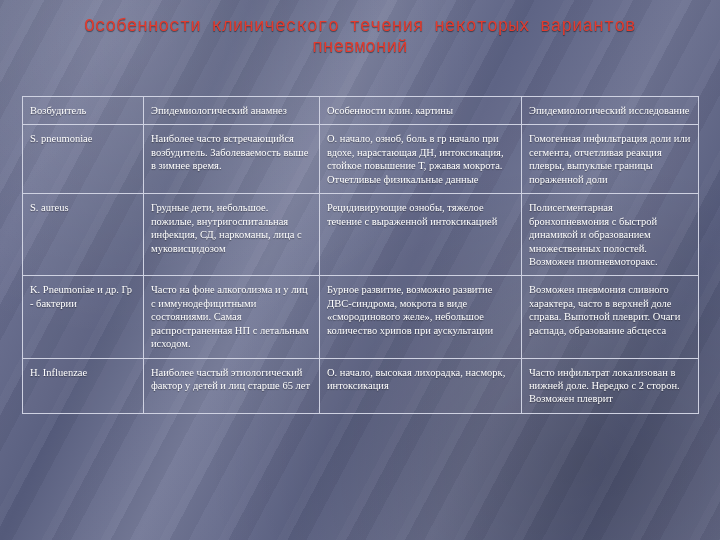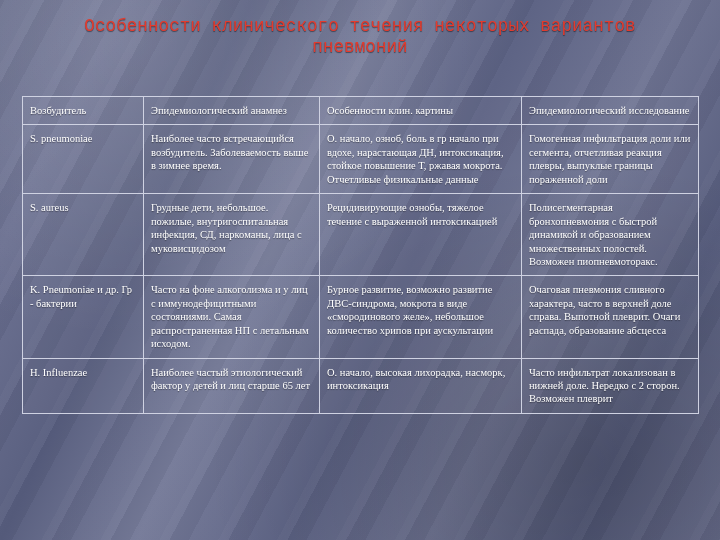--- a/index.html
+++ b/index.html
@@ -128,21 +128,21 @@
           <td>S. aureus</td>
           <td>Грудные дети, небольшое. пожилые, внутригоспитальная инфекция, СД, наркоманы, лица с муковисцидозом</td>
           <td>Рецидивирующие ознобы, тяжелое течение с выраженной интоксикацией</td>
           <td>Полисегментарная бронхопневмония с быстрой динамикой и образованием множественных полостей. Возможен пиопневмоторакс.</td>
         </tr>
 
         <tr>
           <td>K. Pneumoniae и др. Гр - бактерии</td>
           <td>Часто на фоне алкоголизма и у лиц с иммунодефицитными состояниями. Самая распространенная НП с летальным исходом.</td>
           <td>Бурное развитие, возможно развитие ДВС-синдрома, мокрота в виде «смородинового желе», небольшое количество хрипов при аускультации</td>
-          <td>Очаговая пневмония сливного характера, часто в верхней доле справа. Выпотной плеврит. Очаги распада, образование абсцесса</td>
+          <td>Возможен пневмония сливного характера, часто в верхней доле справа. Выпотной плеврит. Очаги распада, образование абсцесса</td>
         </tr>
 
         <tr>
           <td>H. Influenzae</td>
           <td>Наиболее частый этиологический фактор у детей и лиц старше 65 лет</td>
           <td>О. начало, высокая лихорадка, насморк, интоксикация</td>
           <td>Часто инфильтрат локализован в нижней доле. Нередко с 2 сторон. Возможен плеврит</td>
         </tr>
       </tbody>
     </table>

